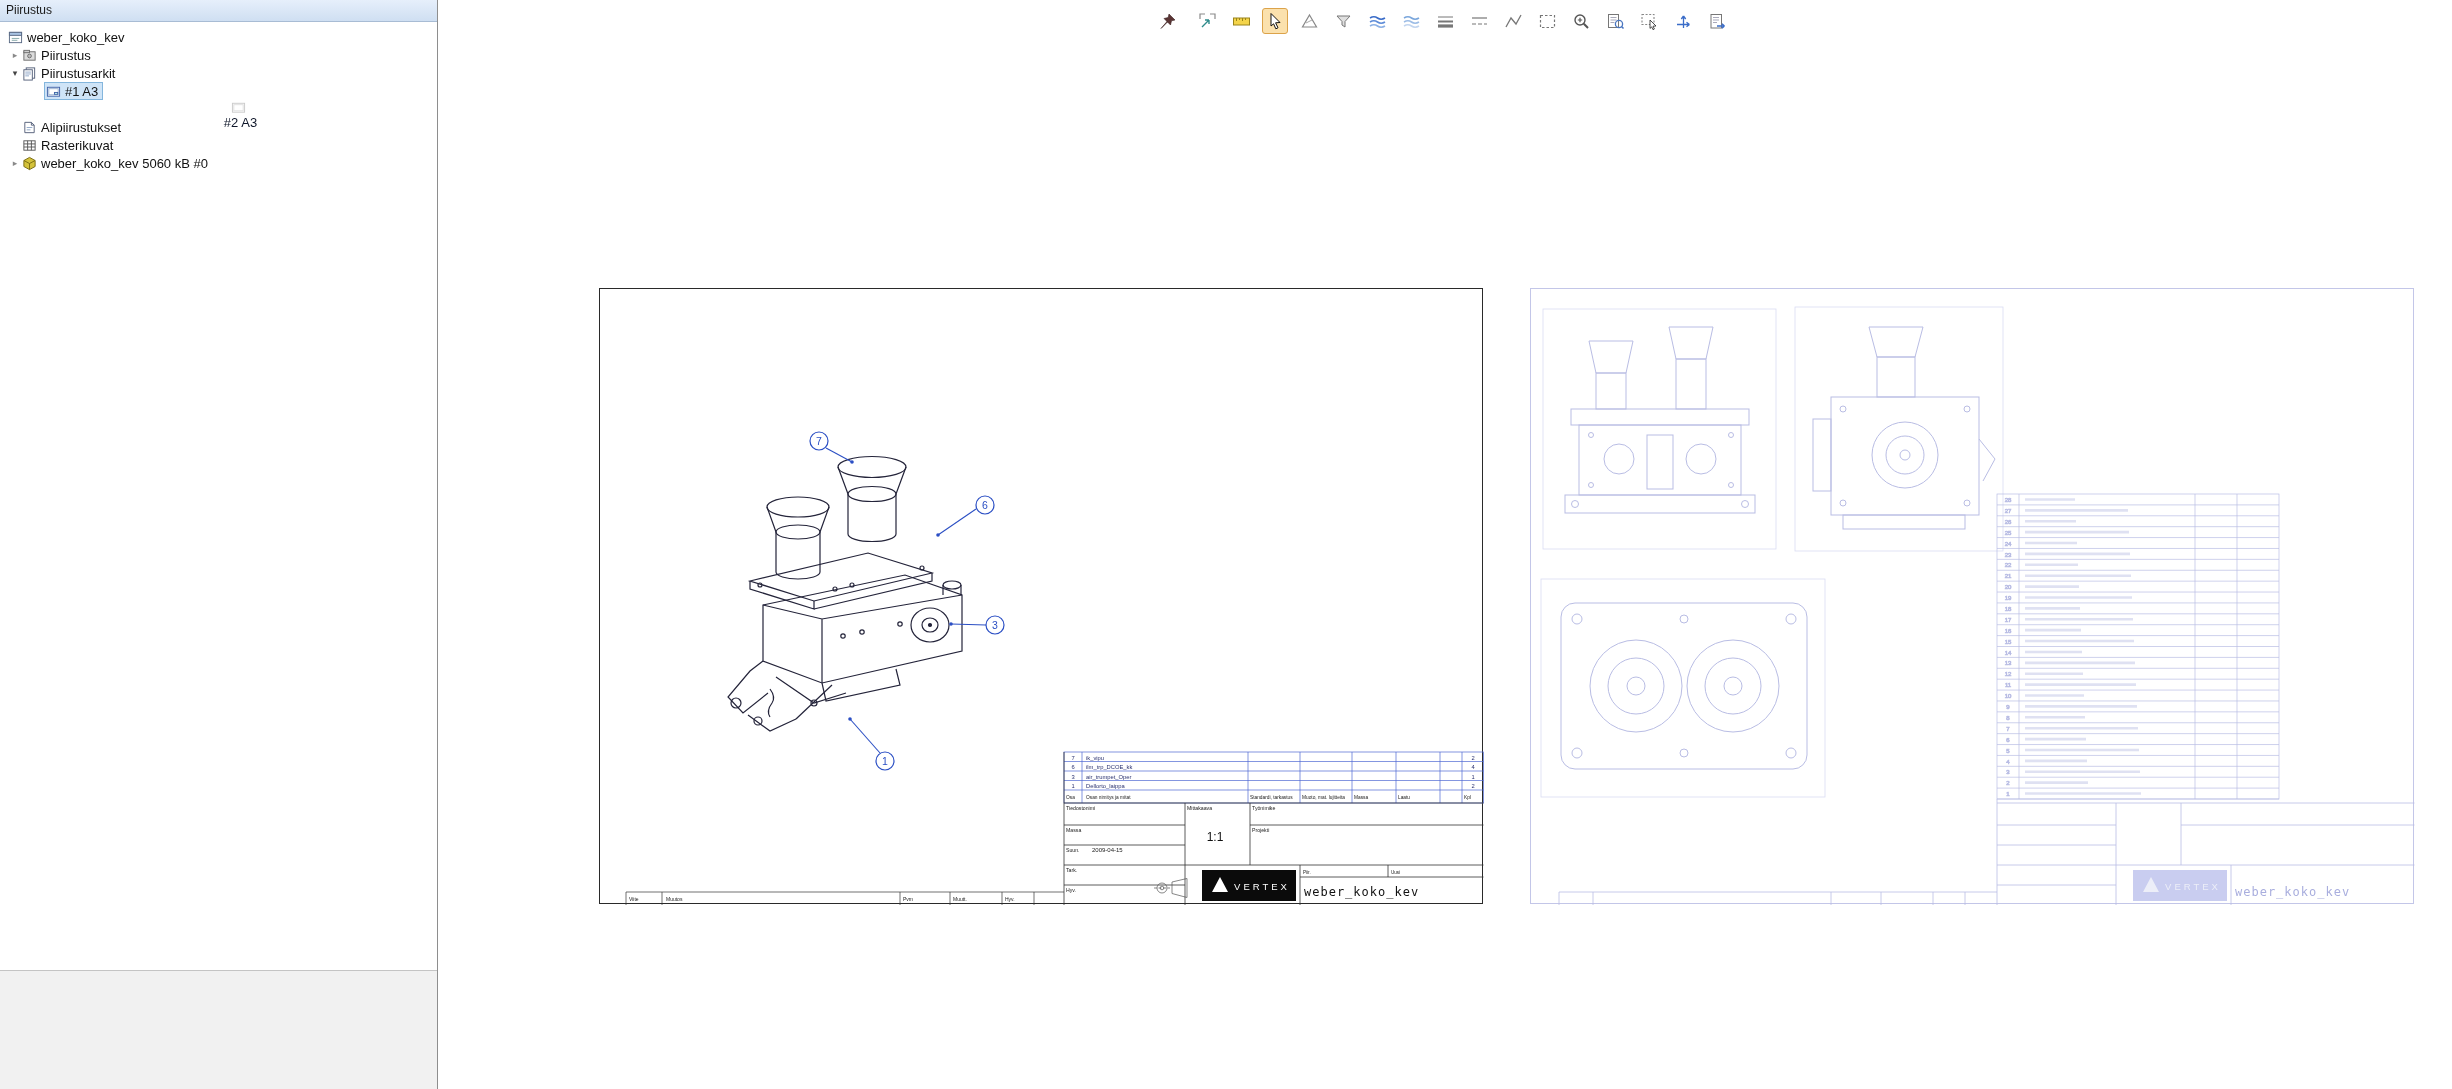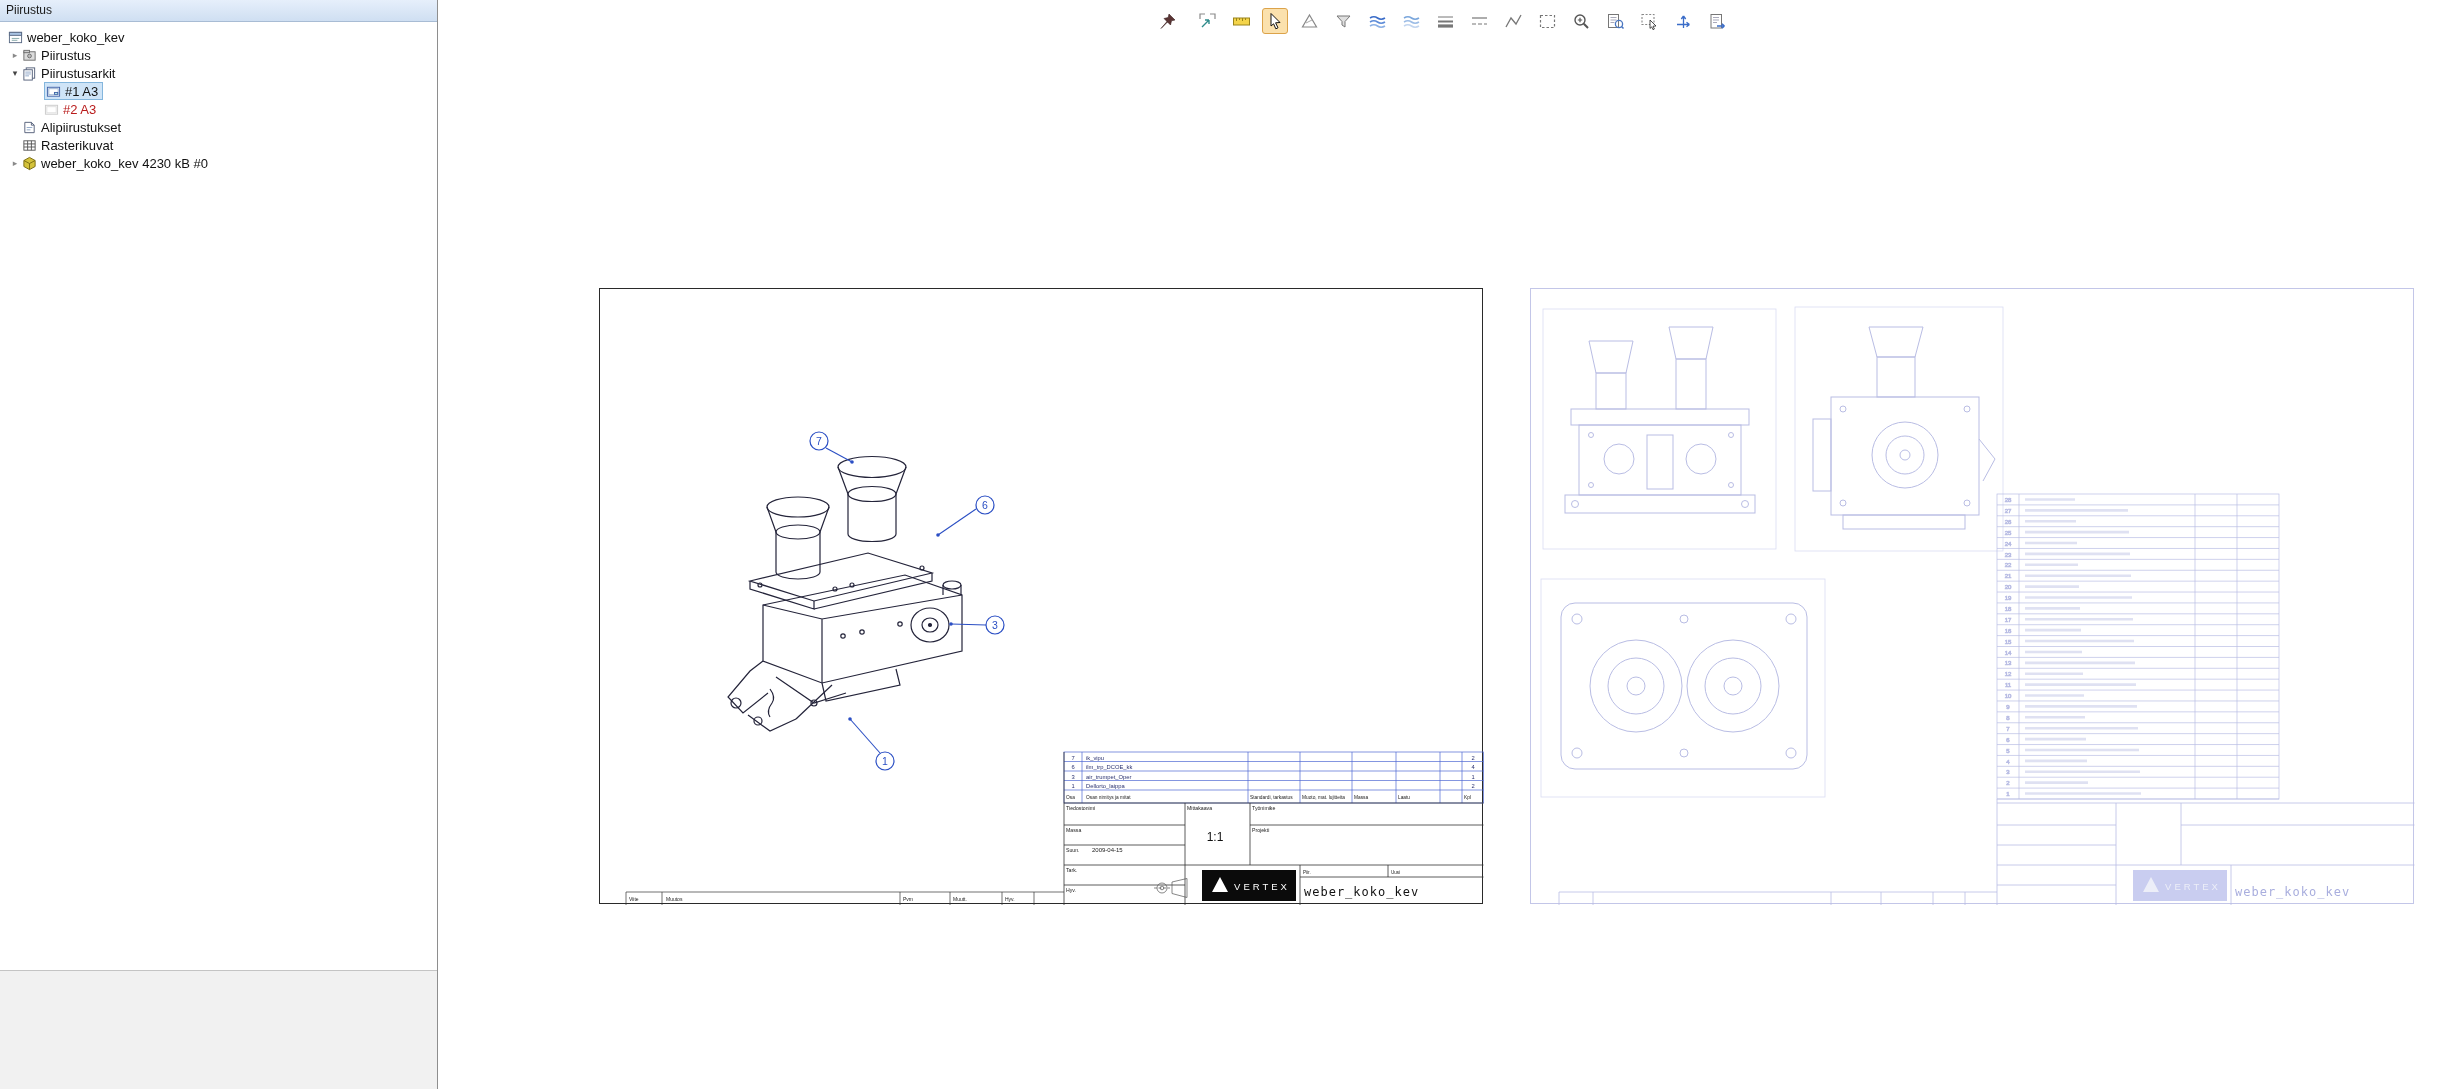--- a/index.html
+++ b/index.html
@@ -17,21 +17,21 @@
   .tree-row { display:flex; align-items:center; height:18px; font-size:13px; color:#111;
               white-space:nowrap; }
   .arrow { width:14px; text-align:center; color:#8a8a8a; font-size:9px; flex:0 0 auto; }
   .arrow.exp { color:#444; }
   .icon14 { width:15px; height:15px; margin-right:4px; flex:0 0 auto; }
   .lvl0 { padding-left:8px; }
   .lvl1 { padding-left:8px; }
   .lvl2 { padding-left:44px; }
   .sel { display:flex; align-items:center; background:#cfe4f7; border:1px solid #84b6dd;
          height:18px; padding:0 4px 0 1px; }
-  .dim { color:#b91c1c; }
+  .dim { color:#0f172a;flex-direction:column; }
   .dim .icon14 { opacity:.45; }
   .sidebar-lower { position:absolute; top:970px; left:0; right:0; bottom:0;
                    background:#f1f1f1; border-top:1px solid #c4c4c4; }
 
   
   .toolbar { position:absolute; left:1154px; top:8px; display:flex; gap:8px; }
   .tool { width:26px; height:26px; display:flex; align-items:center; justify-content:center;
           border:1px solid transparent; border-radius:3px; background:transparent; }
   .tool.active { background:#fbe1ad; border-color:#dca34a; }
   .tool.gap { margin-right:6px; }
@@ -137,21 +137,21 @@
       </div>
 
       <div class="tree-row lvl1">
         <span class="arrow">▸</span>
         <span class="icon14">
           <svg viewBox="0 0 16 16">
               <path d="M8 1.5 L14 4.8 L14 11.2 L8 14.5 L2 11.2 L2 4.8 Z" fill="#d4c23a" stroke="#776a10"></path>
               <path d="M2 4.8 L8 8 L14 4.8 M8 8 V14.5" stroke="#776a10" fill="none"></path>
             </svg>
         </span>
-        <span>weber_koko_kev 4230 kB #0</span>
+        <span>weber_koko_kev 5060 kB #0</span>
       </div>
 
     </div>
     <div class="sidebar-lower"></div>
   </aside>
 
   <div class="toolbar">
     <div class="tool gap">
       <svg viewBox="0 0 19 19">
           <path d="M11 2 L17 8 L13.5 8.8 L12.5 13 L9 9.5 L3 16.5 L9.5 10 L6 6.5 L10.2 5.5 Z" fill="#5a3434" stroke="#3a2020" stroke-width=".6"></path>

